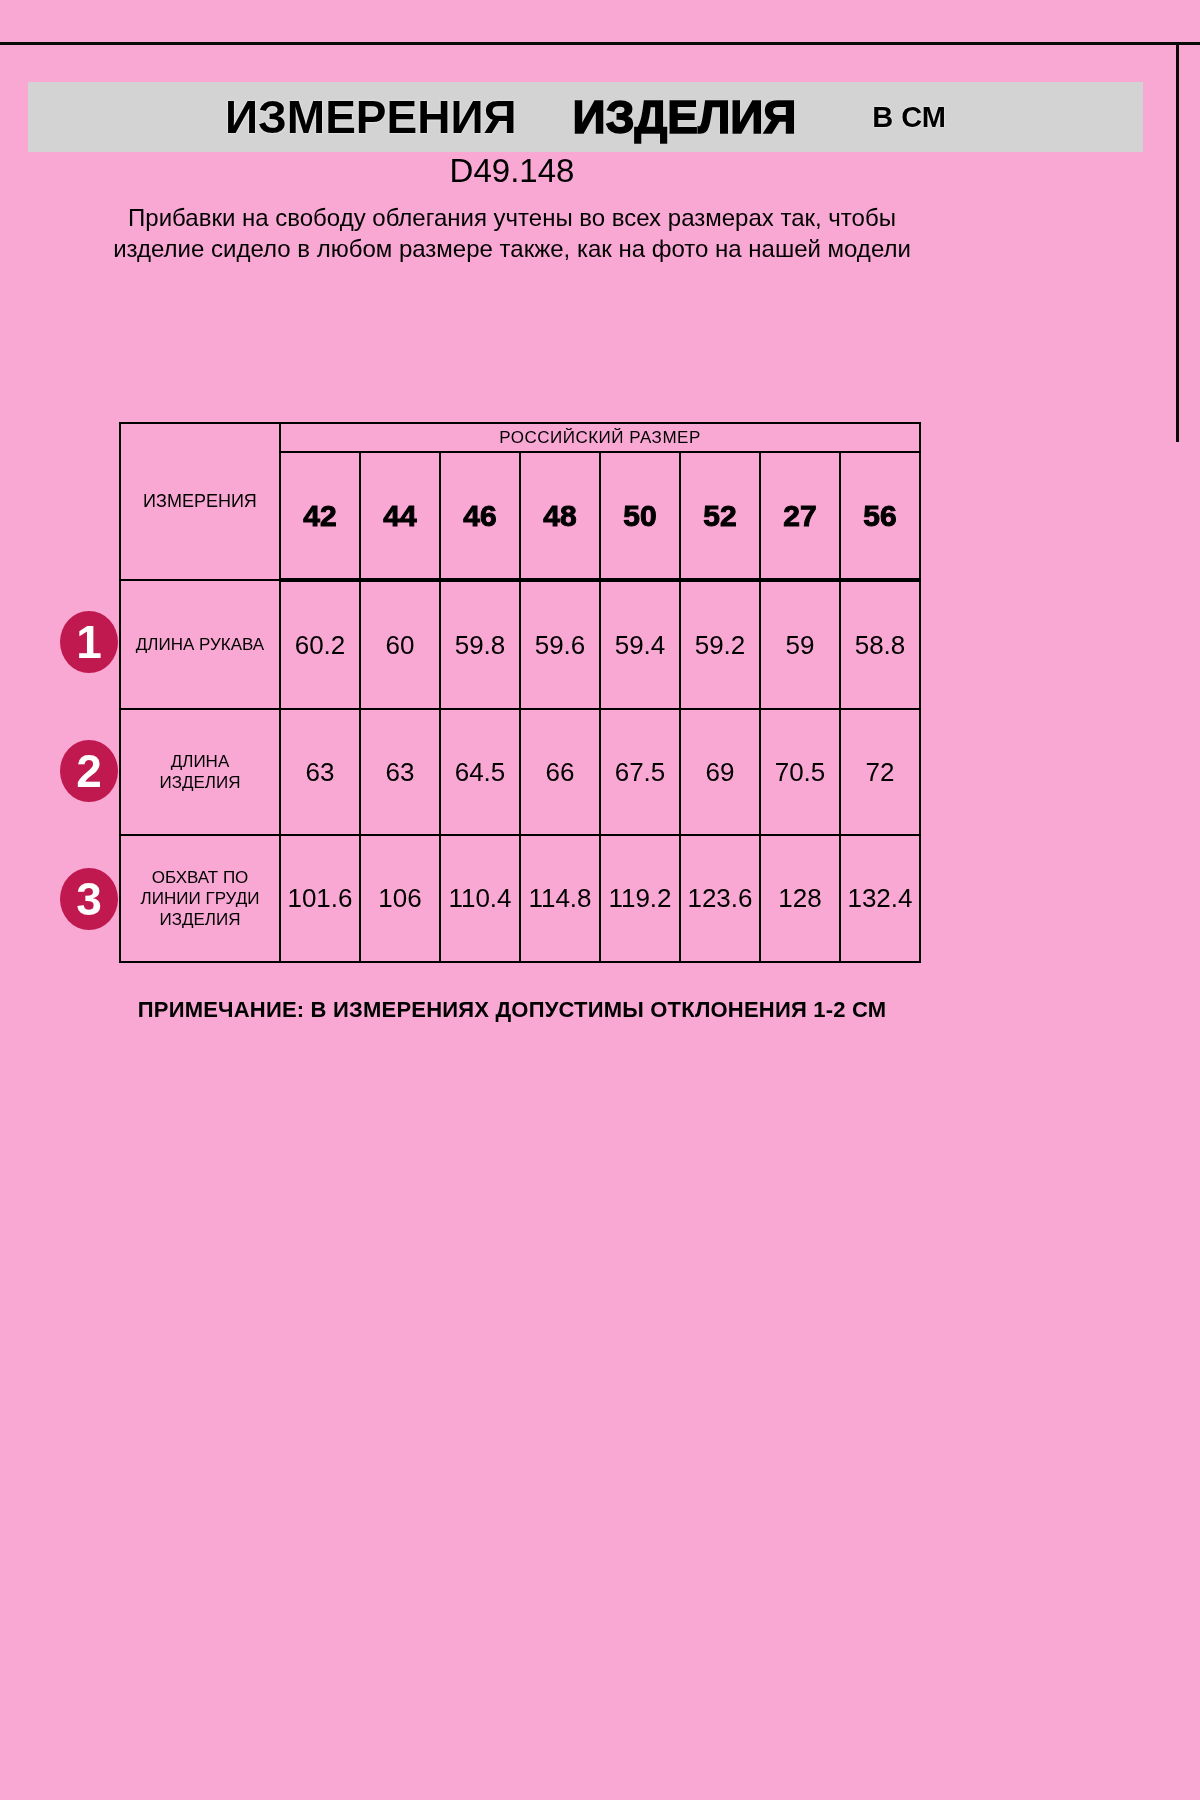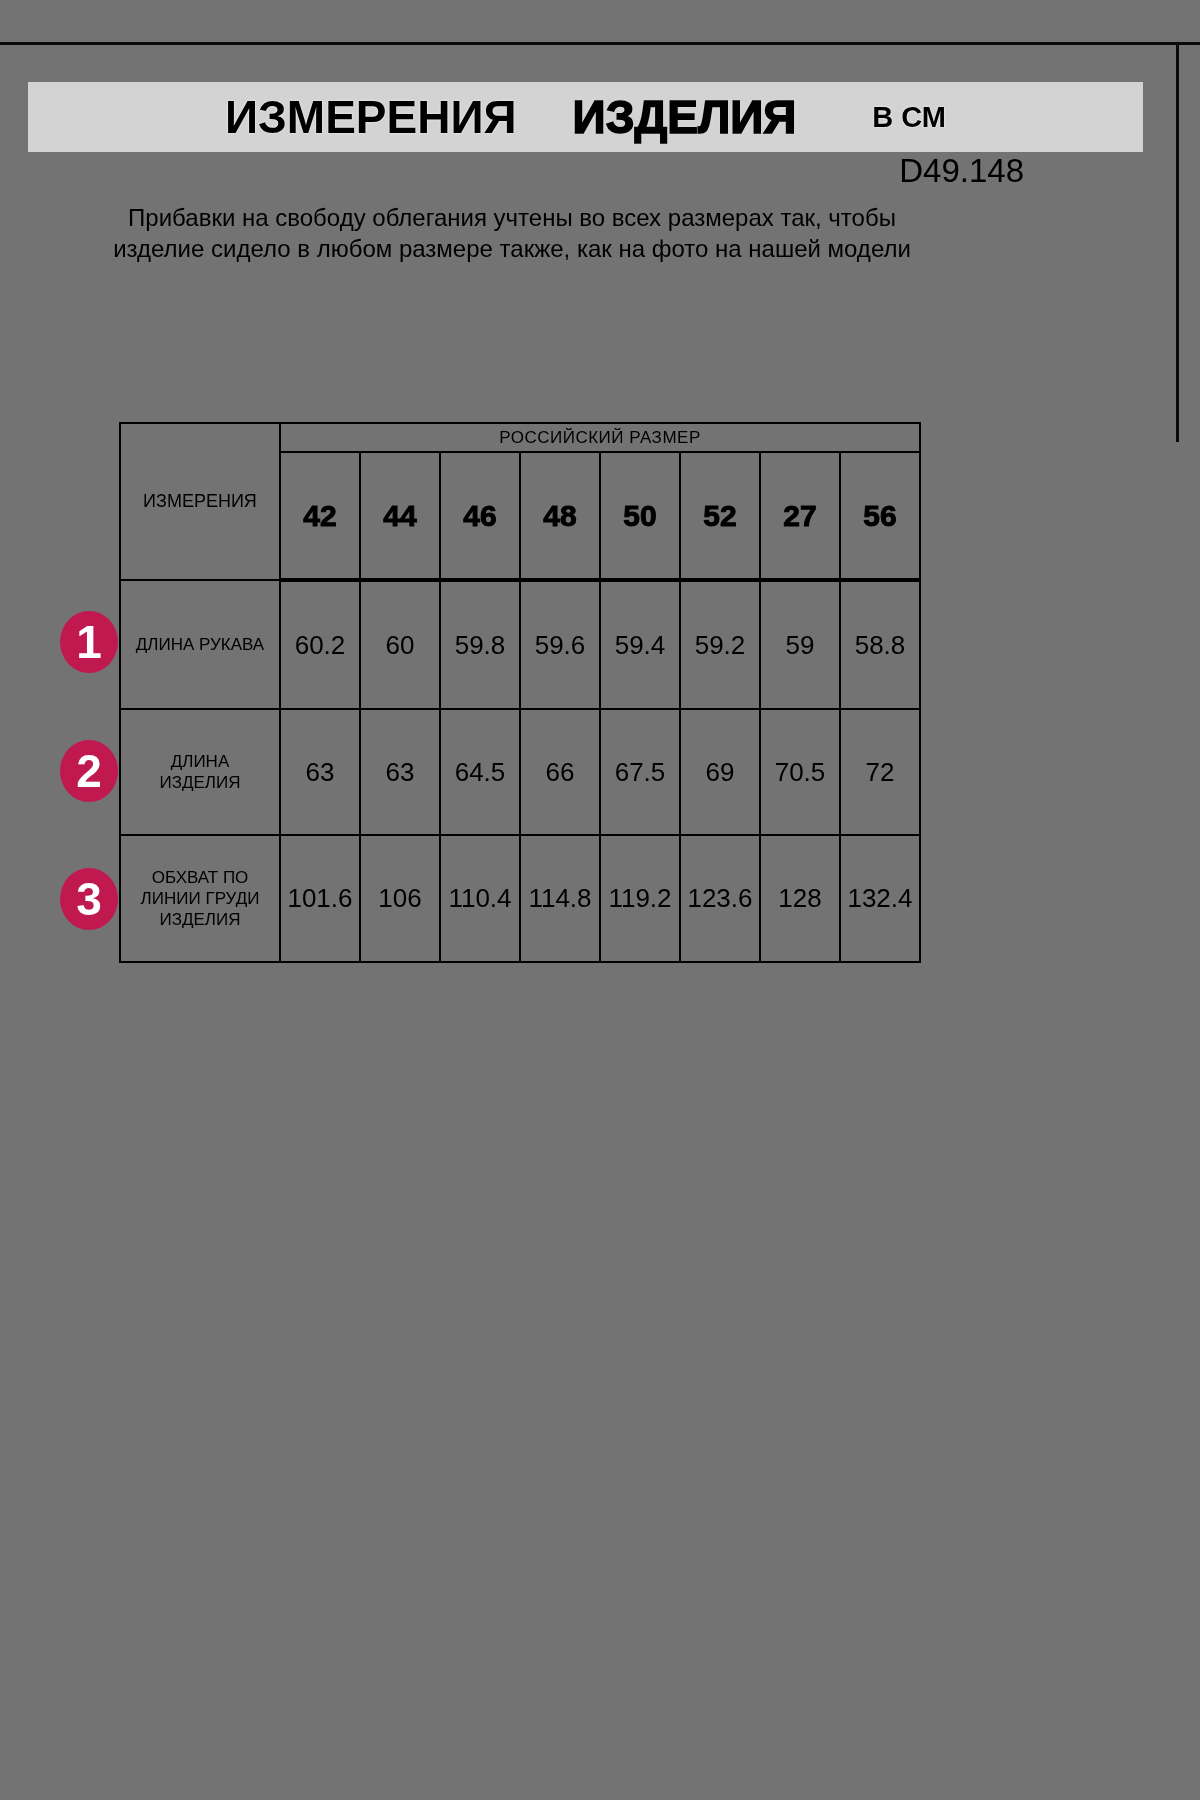--- a/index.html
+++ b/index.html
@@ -1,32 +1,32 @@
 <!DOCTYPE html>
 <html><head>
 <meta charset="utf-8">
 <style>
   html,body { margin:0; padding:0; background:#fff; }
   .page {
-    position:relative; width:1200px; height:1800px; background:#737373;
+    position:relative; width:1200px; height:1800px; background:#f9a8d4;
     font-family:"Liberation Sans", sans-serif; color:#000; overflow:hidden;
   }
   .topline   { position:absolute; left:0; top:42px; width:1200px; height:3px; background:#0a0a0a; }
   .rightline { position:absolute; left:1176px; top:42px; width:3px; height:400px; background:#0a0a0a; }
 
   .titlebar {
     position:absolute; left:28px; top:82px; width:1115px; height:70px;
     background:#d3d3d3; display:flex; align-items:center; justify-content:center; gap:56px;
   }
   .title-w1 { font-size:46px; font-weight:bold; letter-spacing:0; text-shadow:0 0 2px #fff; }
   .title-w2 { font-size:46px; font-weight:bold; -webkit-text-stroke:1.6px #000; text-shadow:0 0 2px #fff; }
   .title-unit { font-size:29px; font-weight:bold; margin-left:20px; text-shadow:0 0 2px #fff; }
 
   .content { position:absolute; left:0; top:0; width:1024px; height:1800px; }
-  .article { position:absolute; top:152px; width:100%; text-align:right; font-size:33px; }
+  .article { position:absolute; top:152px; width:100%; text-align:center; font-size:33px; }
   .subtitle {
     position:absolute; top:202px; left:102px; width:820px;
     text-align:center; font-size:24px; line-height:31px;
   }
 
   table.size-table {
     position:absolute; top:422px; left:119px;
     border-collapse:collapse; table-layout:fixed;
   }
   table.size-table td { border:2px solid #000; text-align:center; vertical-align:middle; padding:0; }
@@ -123,14 +123,15 @@
         <td>128</td>
         <td>132.4</td>
       </tr>
     </tbody>
       </table>
 
     <div class="badge badge-1">1</div>
     <div class="badge badge-2">2</div>
     <div class="badge badge-3">3</div>
 
+    <div class="note">ПРИМЕЧАНИЕ: В ИЗМЕРЕНИЯХ ДОПУСТИМЫ ОТКЛОНЕНИЯ 1-2 СМ</div>
   </div>
 </div>
 
 </body></html>

